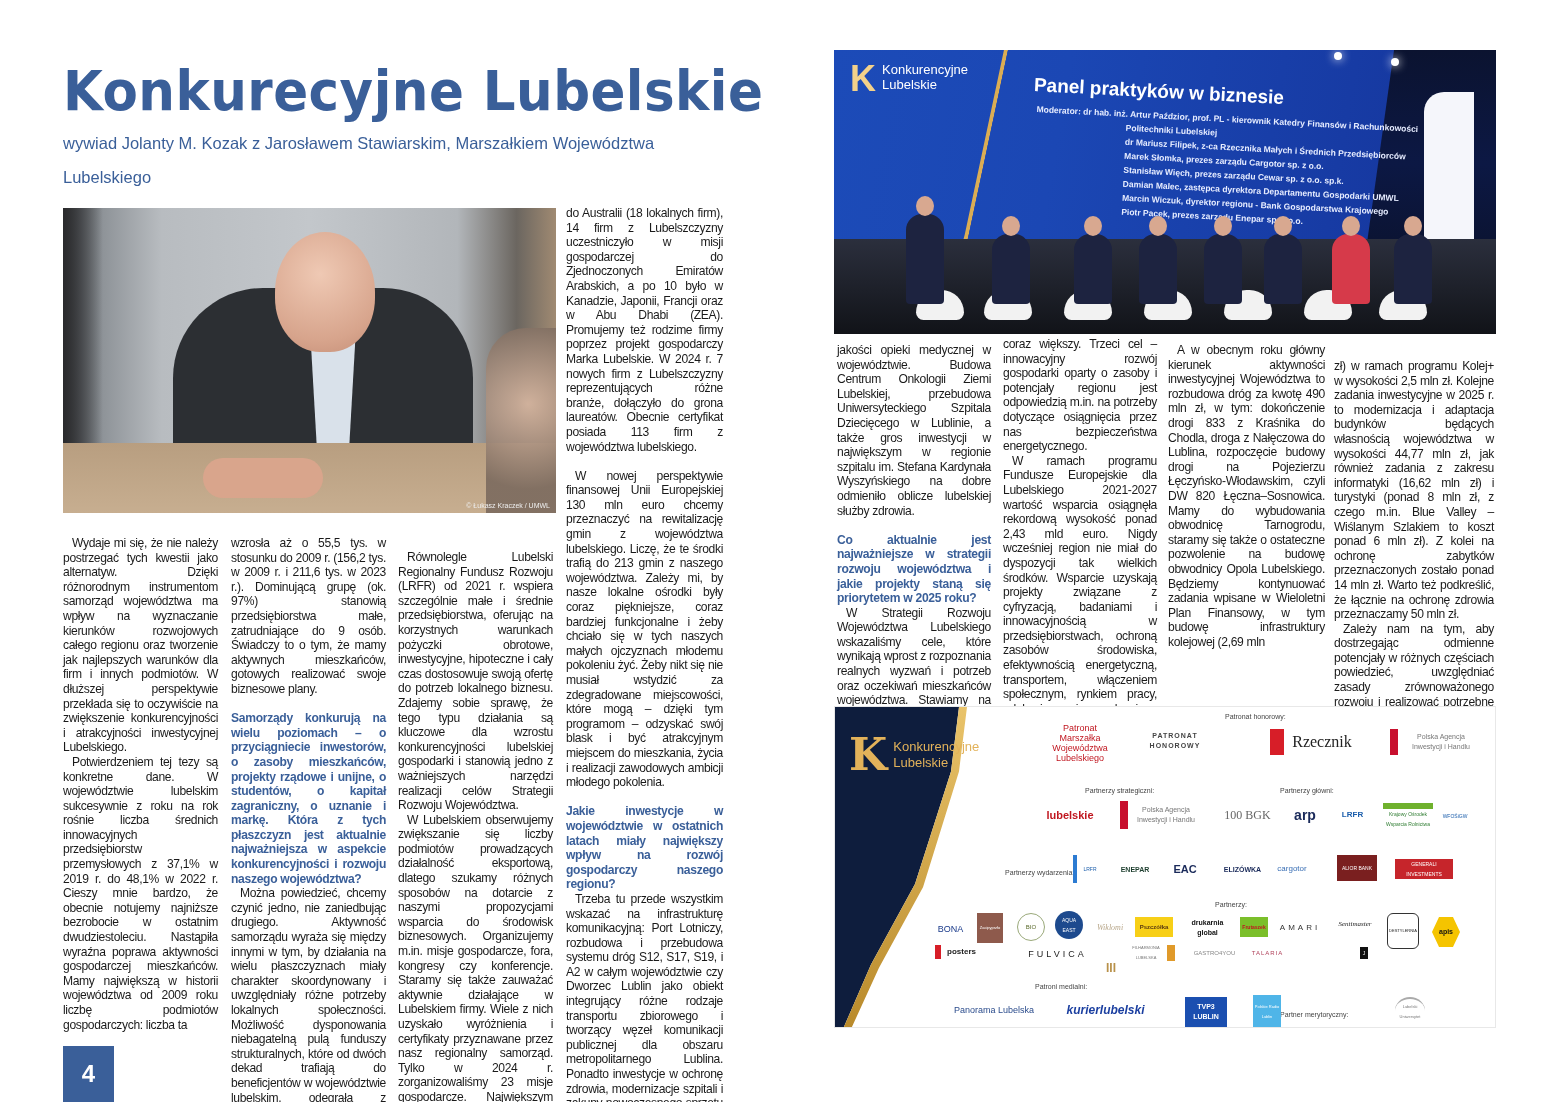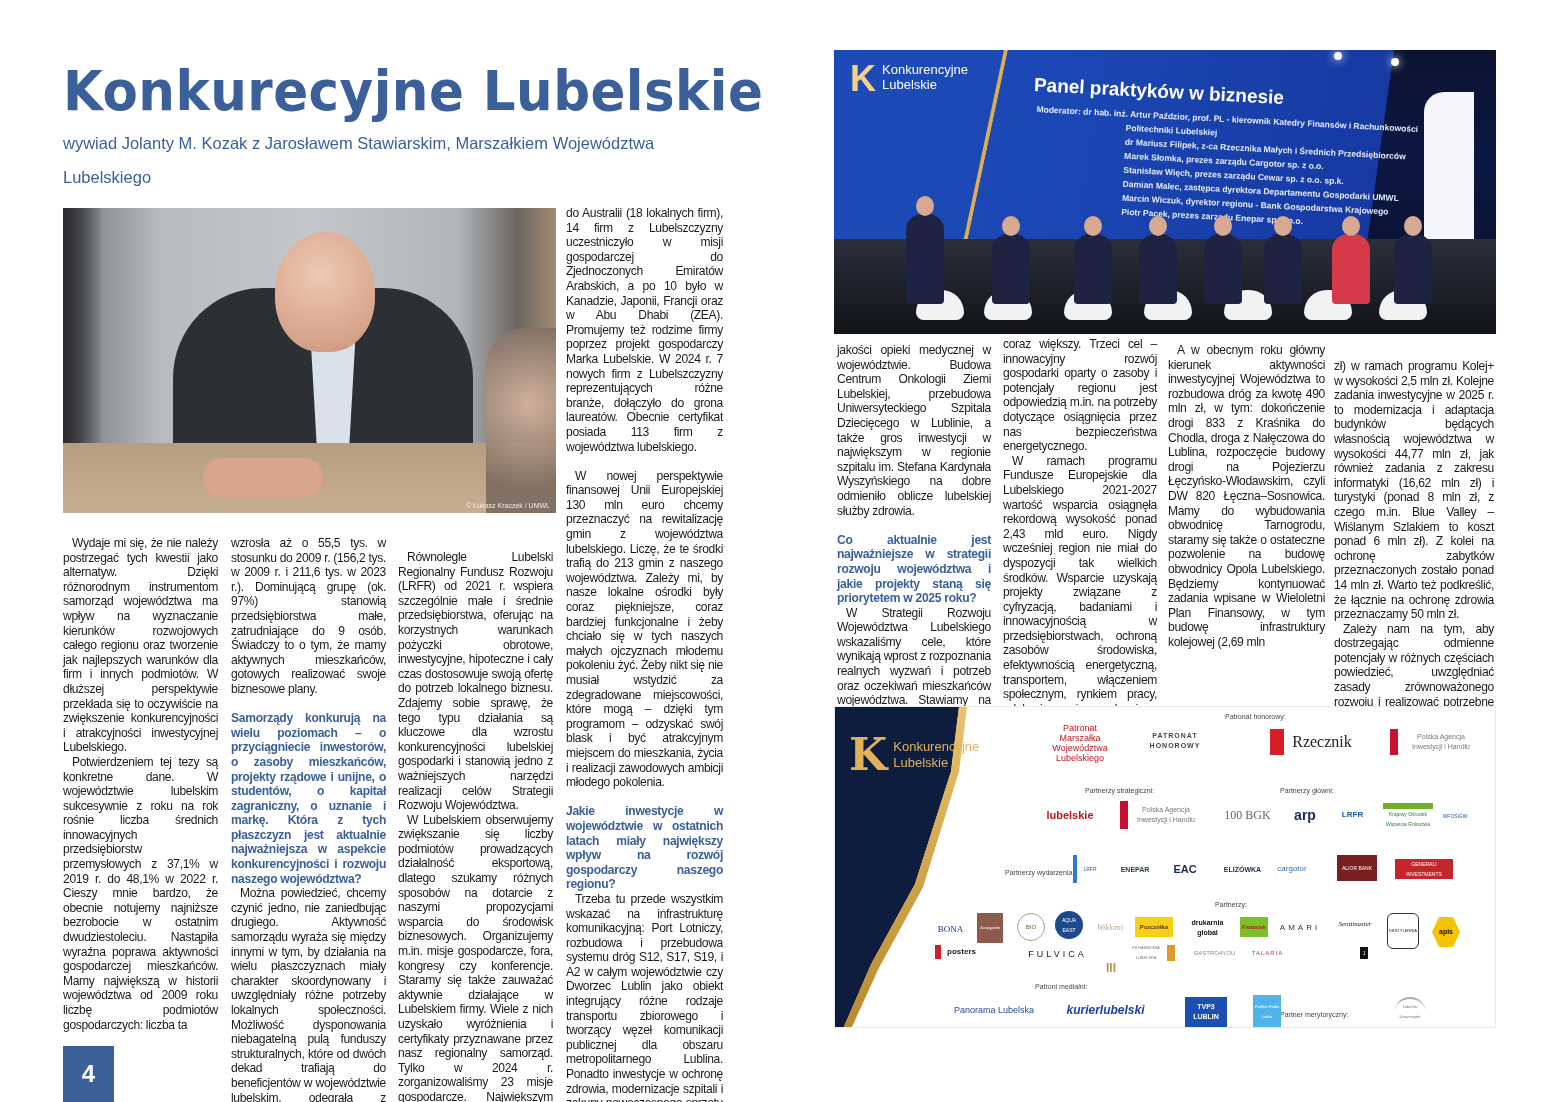--- a/index.html
+++ b/index.html
@@ -186,21 +186,21 @@
   <div class="sec-label" style="left:170px; top:162px;">Partnerzy wydarzenia:</div>
   <div class="logo" style="left:238px; top:148px; width:30px; height:28px; color:#1a5dab; font-size:5px; border-left:4px solid #2c7bd2;">LRFR</div>
   <div class="logo" style="left:283px; top:148px; width:34px; height:30px; color:#1d3e2e; font-size:7px; font-weight:bold;">ENEPAR</div>
   <div class="logo" style="left:330px; top:150px; width:40px; height:24px; color:#1a2a5a; font-size:11px; font-weight:bold;">EAC</div>
   <div class="logo" style="left:385px; top:148px; width:45px; height:30px; color:#1a2a5a; font-size:7px; font-weight:bold;">ELIZÓWKA</div>
   <div class="logo" style="left:432px; top:150px; width:50px; height:24px; color:#3a6fb5; font-size:8px;">cargotor</div>
   <div class="logo" style="left:502px; top:148px; width:40px; height:26px; color:#fff; font-size:5px; background:#7a1f1f;">ALIOR BANK</div>
   <div class="logo" style="left:560px; top:152px; width:58px; height:20px; color:#fff; font-size:5px; background:#c6252b;">GENERALI INVESTMENTS</div>
 
   <div class="sec-label" style="left:380px; top:194px;">Partnerzy:</div>
-  <div class="logo" style="left:98px; top:210px; width:35px; height:24px; color:#1a3a8a; font-size:9px; font-family:Liberation Serif, serif;">BONA</div>
+  <div class="logo" style="left:98px; top:210px; width:35px; height:24px; color:#1a3a8a; font-size:9px; font-family:Liberation Sans, sans-serif;">BONA</div>
   <div class="logo" style="left:142px; top:206px; width:26px; height:30px; color:#fff; font-size:4px; background:#8e5a4c;">Zacipyprzło</div>
   <div class="logo" style="left:182px; top:206px; width:28px; height:28px; color:#5a6a2a; font-size:6px; border:1px solid #9aa97a; border-radius:50%;">BIO</div>
   <div class="logo" style="left:220px; top:204px; width:28px; height:28px; color:#fff; font-size:5px; background:#1d4a8e; border-radius:50%;">AQUA EAST</div>
   <div class="logo" style="left:255px; top:210px; width:40px; height:22px; color:#b8a78a; font-size:8px; font-family:'Liberation Serif', serif; font-style:italic;">Wiklomi</div>
   <div class="logo" style="left:300px; top:210px; width:38px; height:20px; color:#5a3a10; font-size:6px; font-weight:bold; background:#f7cf17;">Pszczółka</div>
   <div class="logo" style="left:350px; top:208px; width:45px; height:26px; color:#111; font-size:7px; font-weight:bold;">drukarnia global</div>
   <div class="logo" style="left:405px; top:210px; width:28px; height:20px; color:#c0161f; font-size:5px; font-weight:bold; background:#7bbf2a;">Frutaszek</div>
   <div class="logo" style="left:440px; top:214px; width:50px; height:14px; color:#333; font-size:8px; letter-spacing:3px;">AMARI</div>
   <div class="logo" style="left:500px; top:206px; width:40px; height:22px; color:#222; font-size:7px; font-style:italic; font-family:'Liberation Serif', serif;">Sentimaster</div>
   <div class="logo" style="left:552px; top:206px; width:32px; height:36px; color:#222; font-size:4px; border:1px solid #333; border-radius:6px;">DESTYLERNIA</div>

